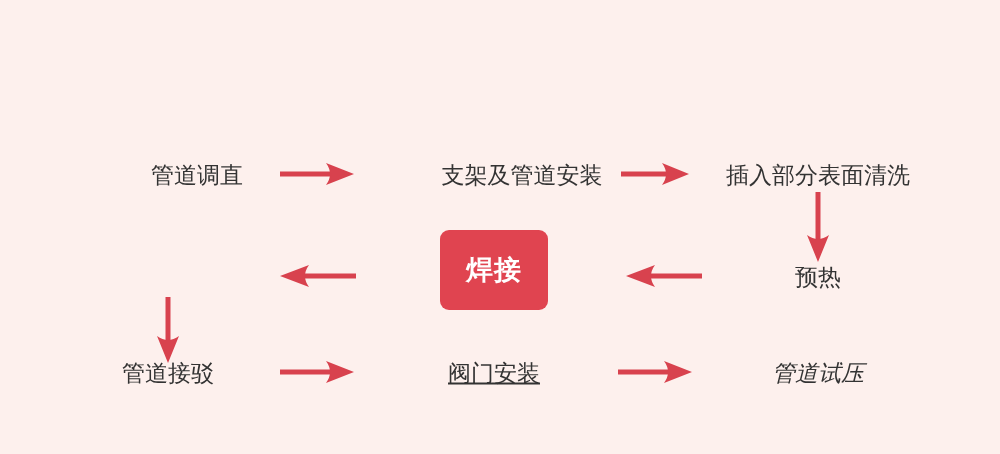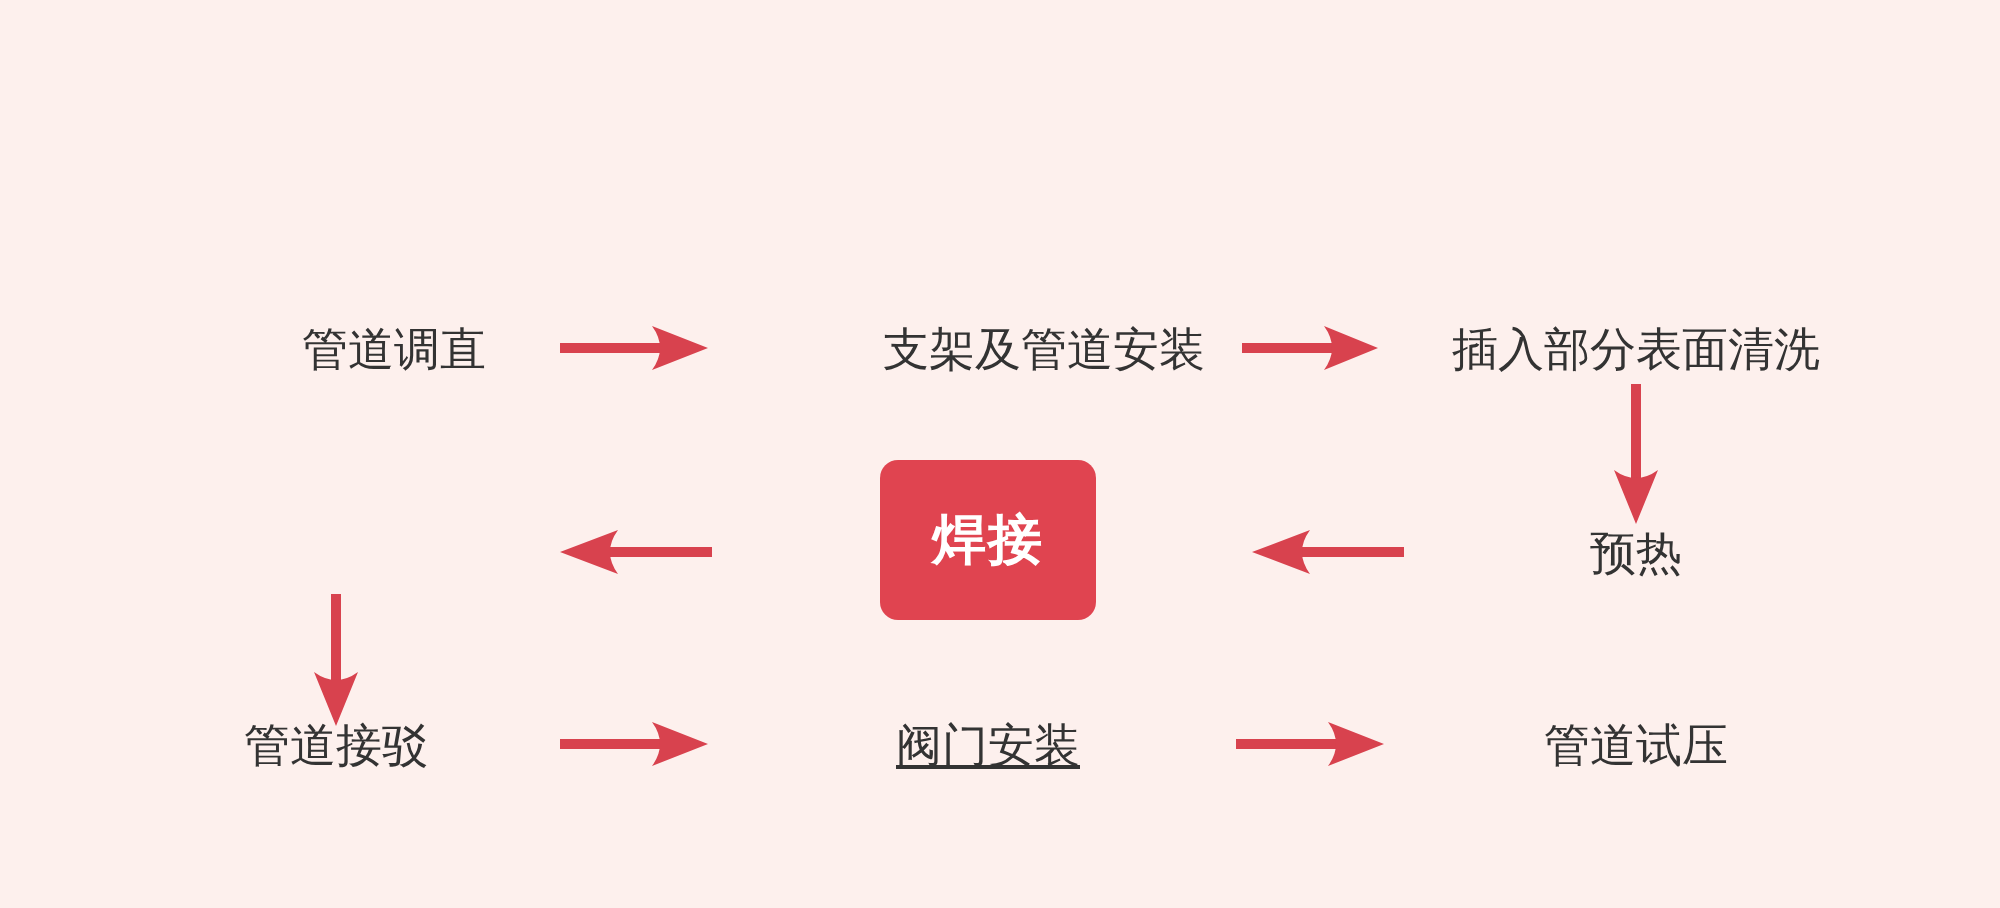--- a/index.html
+++ b/index.html
@@ -130,15 +130,15 @@
 
   <div class="node" style="left:494px; top:373px;text-decoration:underline;">阀门安装</div>
 
   <div class="arrow" style="left:655px; top:372px;">
     <svg width="78" height="26" viewBox="0 0 78 26">
       <path d="M2 13 L58 13" stroke="#d8424e" stroke-width="5" stroke-linecap="butt" fill="none"></path>
       <path d="M76 13 L48 2 Q56 13 48 24 Z" fill="#d8424e"></path>
     </svg>
   </div>
 
-  <div class="node" style="left:818px; top:373px;">管道试压</div>
+  <div class="node" style="left:818px; top:373px;font-style:italic;">管道试压</div>
 
 </div>
 
 </body></html>

